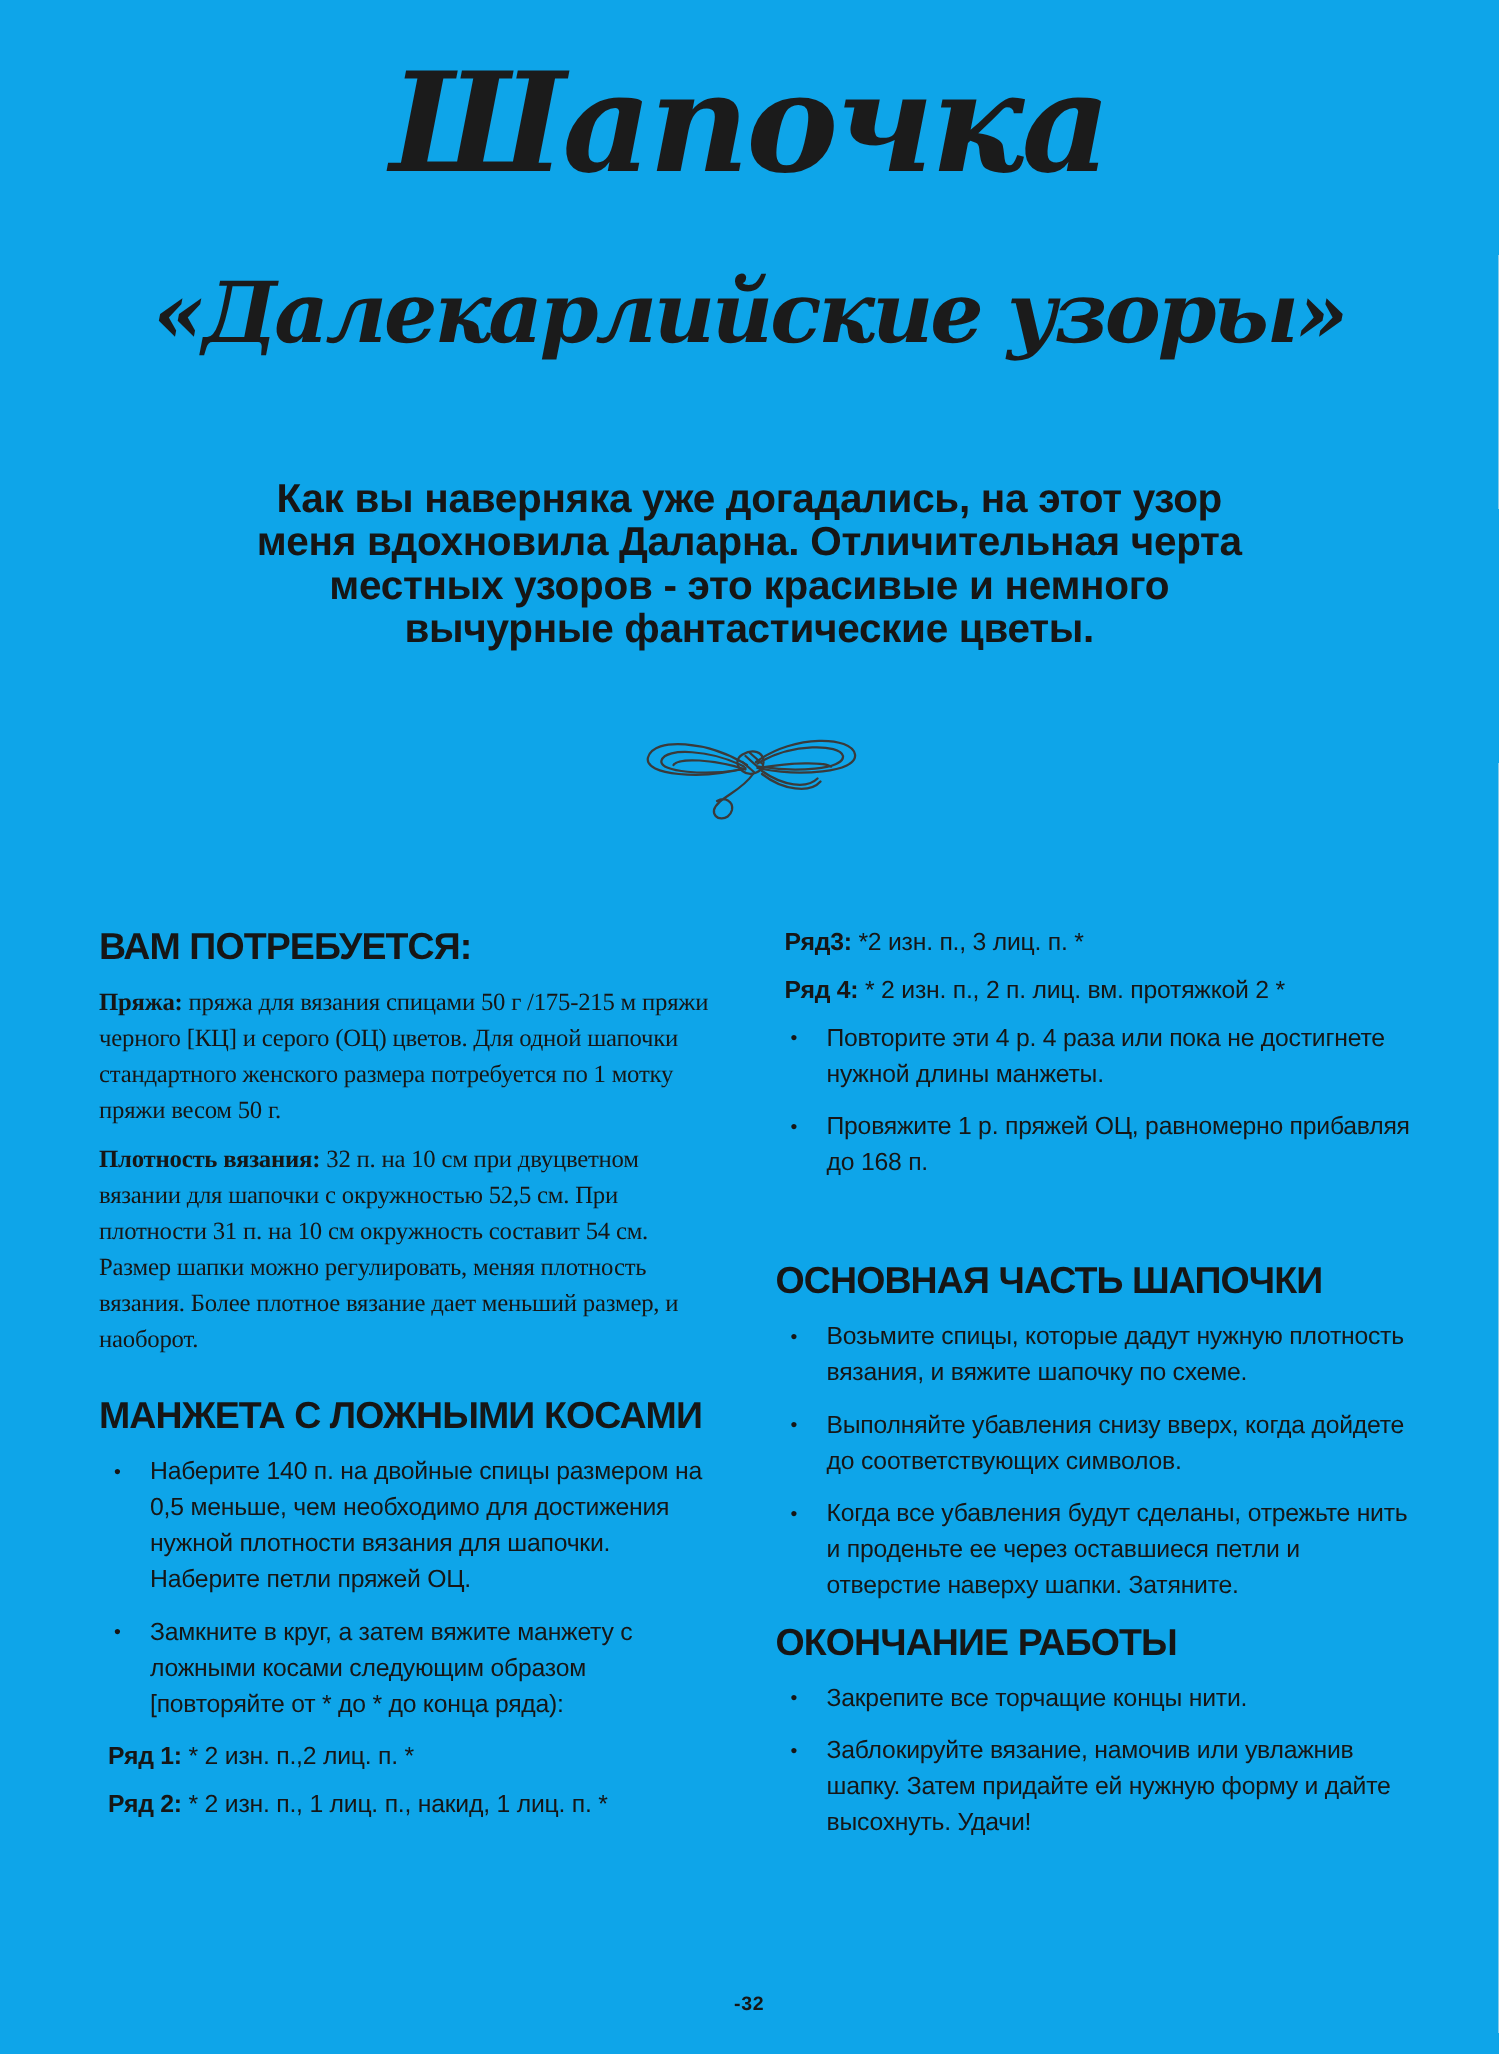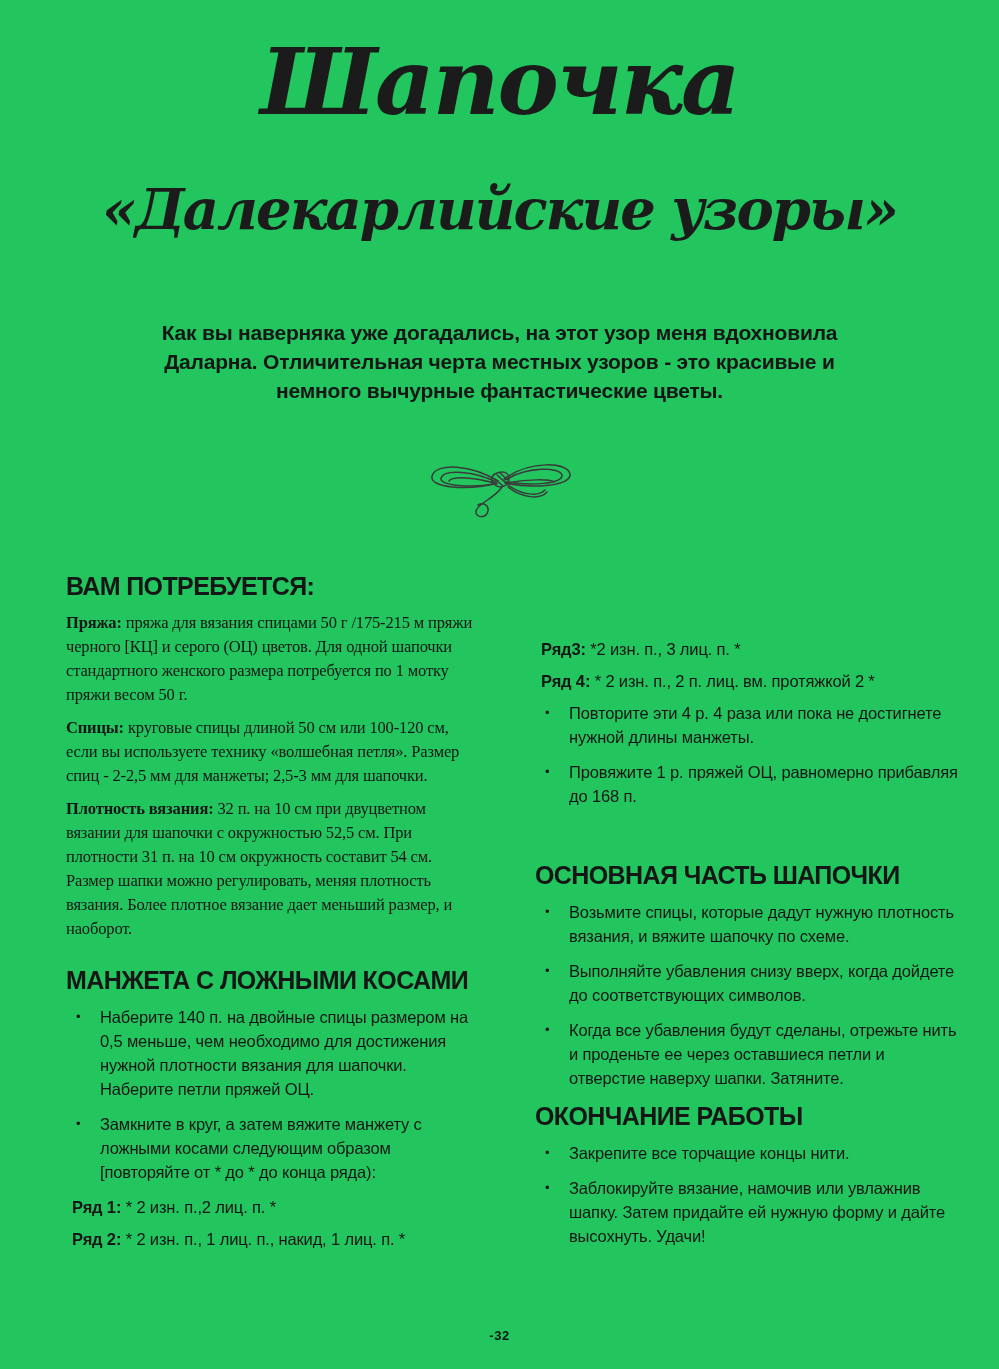--- a/index.html
+++ b/index.html
@@ -1,20 +1,20 @@
 <!DOCTYPE html>
 <html lang="ru"><head>
 <meta charset="utf-8">
 <style>
   html,body{margin:0;padding:0;background:#e8e8e8;}
   .page{
     position:relative;
     width:999px;height:1369px;
     margin:0 auto;
-    background:#22c55e;
+    background:#0ea5e9;
     font-family:"Liberation Sans", sans-serif;
     color:#161616;
     overflow:hidden;
   }
   
   .title-block{ text-align:center; padding-top:26px; }
   .title-line{
     font-family:"DejaVu Serif", serif;
     font-style:italic;
     font-weight:700;
@@ -22,35 +22,35 @@
     white-space:nowrap;
   }
   .title-line1{ font-size:92px; line-height:112px; letter-spacing:-2px; }
   .title-line2{ font-size:56px; line-height:142px; letter-spacing:-2px; }
 
   
   .intro{
     width:690px;
     margin:38px auto 0;
     text-align:center;
-    font-size:21px;
+    font-size:27px;
     font-weight:700;
     line-height:29px;
     letter-spacing:-0.2px;
   }
 
   
   .bow-wrap{ text-align:center; margin-top:34px; height:88px; }
 
   
   .columns{
     display:flex;
     margin:44px 58px 0 66px;
-    gap:60px;
-    align-items:flex-end;
+    gap:42px;
+    align-items:center;
   }
   .col{ font-size:16.5px; line-height:24px; letter-spacing:-0.15px; }
   .col-left{ width:409px; flex:none; }
   .col-right{ width:424px; flex:none; }
 
   .section-heading{
     margin:0 0 10px 0;
     font-size:25px;
     line-height:30px;
     font-weight:700;
@@ -126,21 +126,20 @@
   </div>
 
   <div class="columns">
 
     <div class="col col-left">
 
       <h2 class="section-heading">ВАМ ПОТРЕБУЕТСЯ:</h2>
 
       <p class="para"><b>Пряжа:</b> <span>пряжа для вязания спицами 50 г /175-215 м пряжи черного [КЦ] и серого (ОЦ) цветов. Для одной шапочки стандартного женского размера потребуется по 1 мотку пряжи весом 50 г.</span></p>
 
-      <p class="para"><b>Спицы:</b> <span>круговые спицы длиной 50 см или 100-120 см, если вы используете технику «волшебная петля». Размер спиц - 2-2,5 мм для манжеты; 2,5-3 мм для шапочки.</span></p>
 
       <p class="para"><b>Плотность вязания:</b> <span>32 п. на 10 см при двуцветном вязании для шапочки с окружностью 52,5 см. При плотности 31 п. на 10 см окружность составит 54 см. Размер шапки можно регулировать, меняя плотность вязания. Более плотное вязание дает меньший размер, и наоборот.</span></p>
 
       <h2 class="section-heading mt-sec">МАНЖЕТА С ЛОЖНЫМИ КОСАМИ</h2>
 
       <div class="bullet">
         <span class="dot">•</span>
         <span class="txt">Наберите 140 п. на двойные спицы размером на 0,5 меньше, чем необходимо для достижения нужной плотности вязания для шапочки. Наберите петли пряжей ОЦ.</span>
       </div>
       <div class="bullet">

